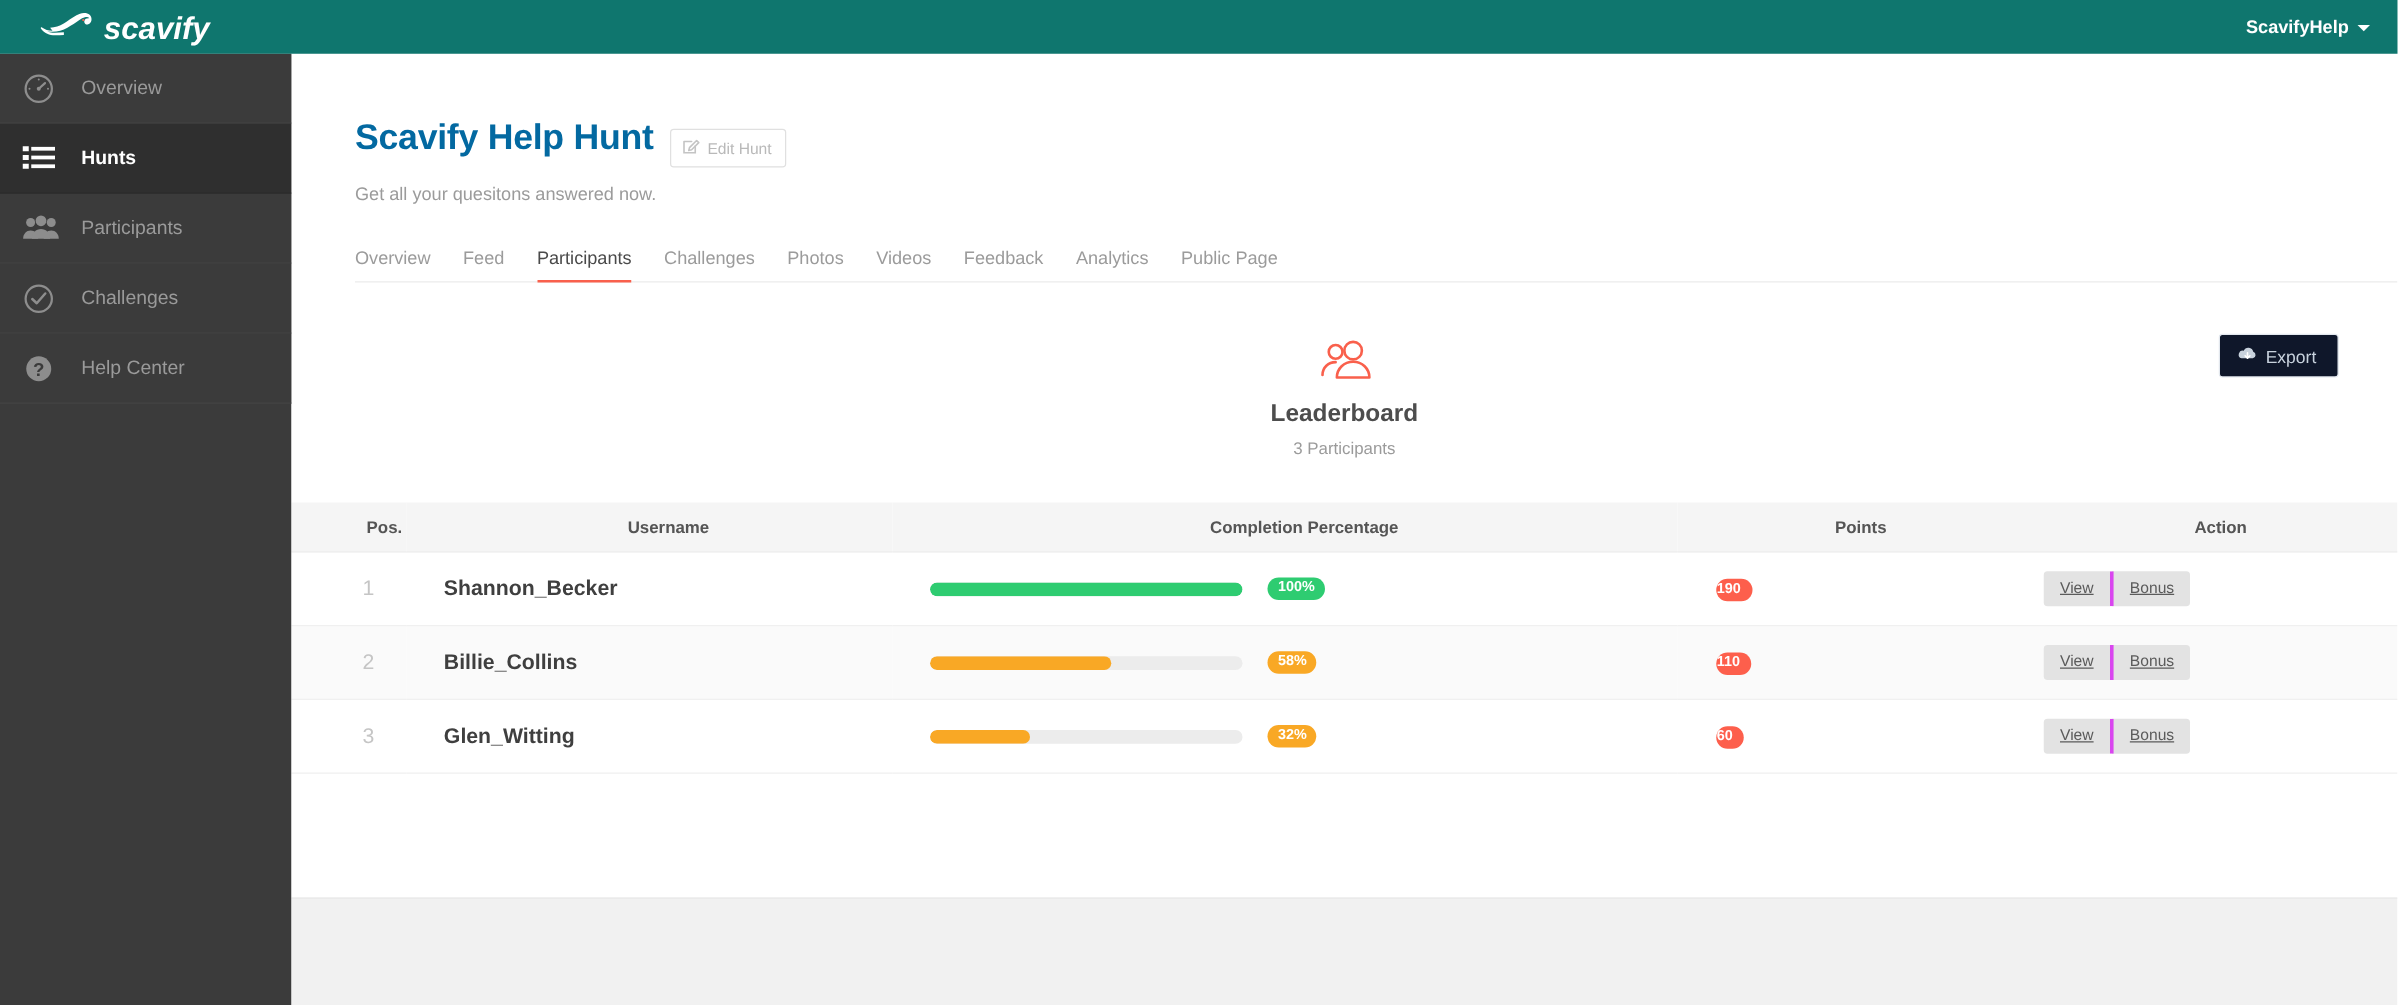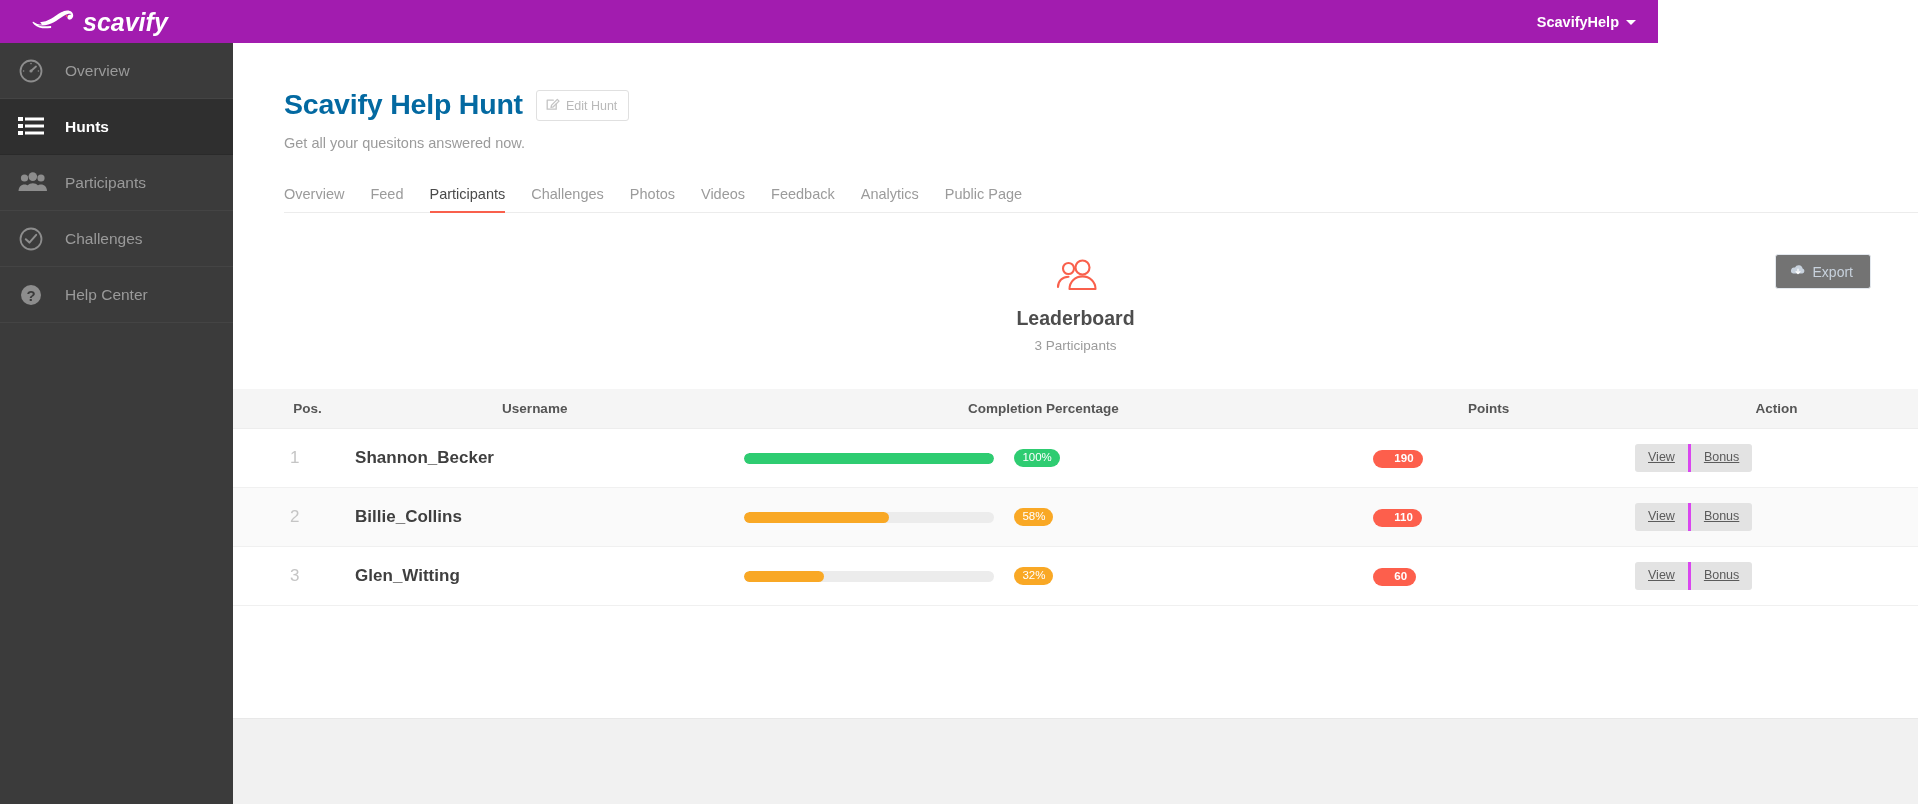--- a/index.html
+++ b/index.html
@@ -9,22 +9,22 @@
     width: 1918px; height: 804px;
     overflow: hidden;
     background: #ffffff;
     font-family: "Liberation Sans", sans-serif;
     -webkit-font-smoothing: antialiased;
   }
 
   
   .topbar {
     position: absolute; top: 0; left: 0;
-    width: 1658px; height: 43px;
-    background: #a21caf;
+    width: 1918px; height: 43px;
+    background: #0f766e;
     display: flex; align-items: center;
     z-index: 30;
   }
   .brand {
     width: 233px; height: 43px;
     display: flex; align-items: center;
     padding-left: 22px;
   }
   .brand-logo { display: block; }
   .topbar-spacer { flex: 1; }
@@ -93,21 +93,21 @@
   .edit-hunt-btn {
     display: inline-flex; align-items: center; gap: 6px;
     border: 1px solid #e0e0e0;
     border-radius: 3px;
     background: #ffffff;
     color: #b9b9b9;
     font-size: 12.5px;
     padding: 6px 11px 6px 9px;
     cursor: pointer;
     white-space: nowrap;
-    margin-top: 3px;
+    margin-top: 16px;
   }
   .page-sub {
     margin-top: 14px;
     font-size: 14.5px;
     color: #9b9b9b;
   }
 
   
   .tabs {
     margin-top: 24px;
@@ -156,21 +156,21 @@
     margin-top: 8px;
     font-size: 13.5px;
     color: #9b9b9b;
   }
   .export-btn {
     position: absolute;
     right: 47px; top: 41px;
     display: inline-flex; align-items: center; gap: 7px;
     border: 1px solid #e3e8ee;
     border-radius: 3px;
-    background: #737373;
+    background: #0f172a;
     color: #c8d2dd;
     font-size: 14px;
     padding: 8px 17px 8px 14px;
     cursor: pointer;
     white-space: nowrap;
   }
 
   
   .table-wrap { margin-top: 36px; }
   table.leaderboard {
@@ -222,34 +222,34 @@
   }
   .progress-fill {
     height: 11px;
     border-radius: 6px;
   }
   .pill {
     display: inline-block;
     border-radius: 11px;
     color: #ffffff;
     font-size: 11.5px;
-    font-weight: normal;
+    font-weight: bold;
     padding: 3px 8px 4px 8px;
     line-height: 1;
     min-width: 30px;
     text-align: center;
   }
   .points-pill {
     display: inline-block;
     background: #fd5f4c;
     border-radius: 11px;
     color: #ffffff;
     font-size: 11.5px;
     font-weight: bold;
-    padding: 3px 9px 4px 21px;
+    padding: 3px 9px 4px 0;
     line-height: 1;
     text-align: center;
   }
 
   .btn-group { display: inline-flex; }
   .btn-group .gbtn {
     background: #e3e3e3;
     border: none;
     color: #5b5b5b;
     font-size: 12.5px;

